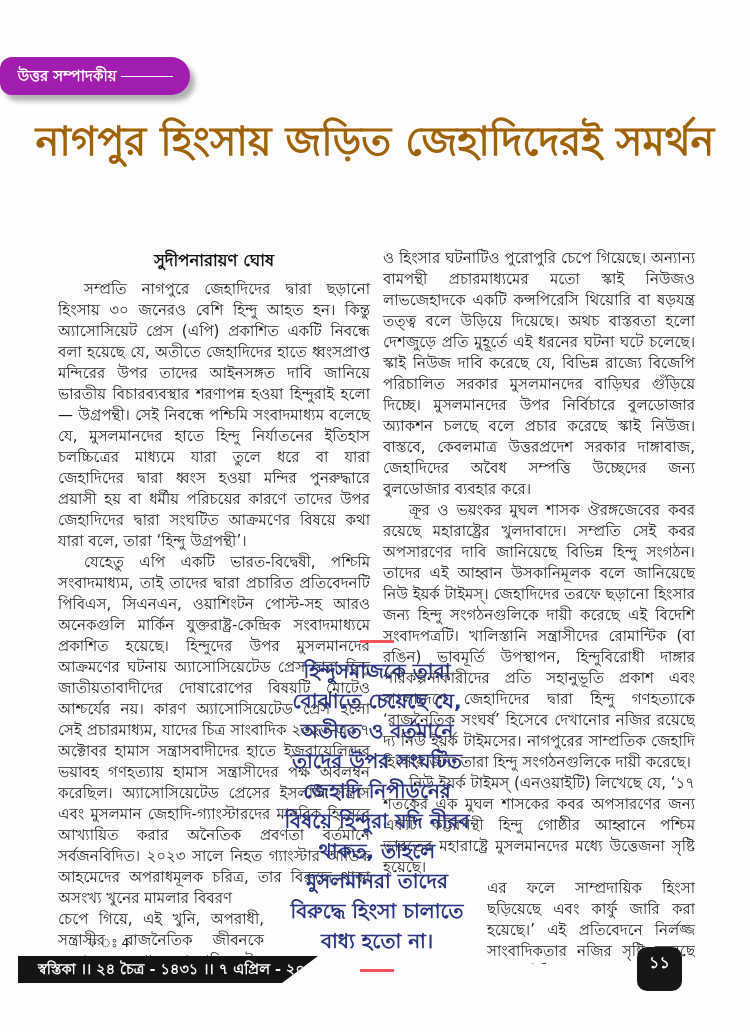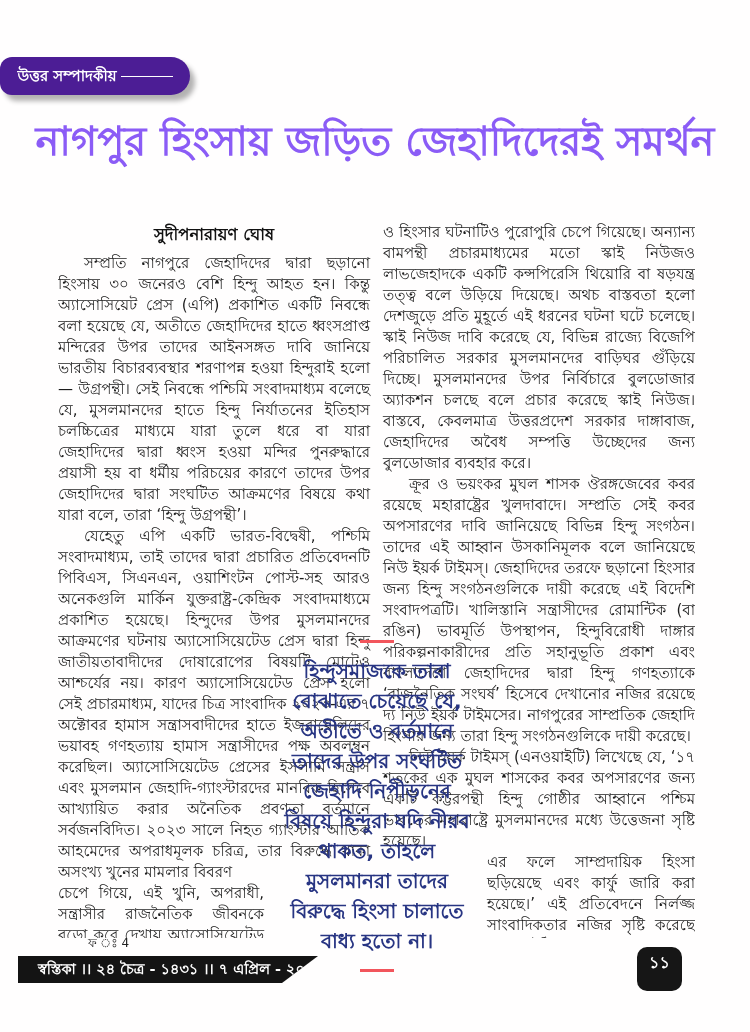--- a/index.html
+++ b/index.html
@@ -3,34 +3,34 @@
 <meta charset="utf-8">
 <style>
   html,body{margin:0;padding:0;background:#ffffff;}
   .page{
     position:relative;width:750px;height:1032px;background:#fffefe;overflow:hidden;
     font-family:"DejaVu Sans","Liberation Sans",sans-serif;color:#1c1c1c;
   }
   
   .kicker{
     position:absolute;left:0;top:57px;width:190px;height:38px;
-    background:#4c1d95;border-radius:12px 19px 19px 12px;
+    background:#a21caf;border-radius:12px 19px 19px 12px;
     box-shadow:5px 6px 5px rgba(0,0,0,0.30);
     display:flex;align-items:center;justify-content:center;gap:4px;
   }
   .kicker-text{color:#ffffff;font-size:15px;font-weight:bold;white-space:nowrap;}
   .kicker-rule{display:inline-block;width:52px;height:1px;background:#ffffff;}
   
   .headline{
     position:absolute;left:30px;right:30px;top:112px;text-align:center;
-    font-weight:bold;color:#8b5cf6;line-height:1.45;font-size:40px;margin:0;
+    font-weight:bold;color:#a16207;line-height:1.45;font-size:40px;margin:0;
   }
   
   .columns{
-    position:absolute;left:58px;top:222px;width:637px;height:716px;
+    position:absolute;left:58px;top:248px;width:637px;height:716px;
     display:flex;gap:13px;overflow:hidden;
   }
   .col{flex:1;min-width:0;}
   .byline{text-align:center;font-weight:bold;font-size:16.5px;margin:0 0 4px 0;color:#111;}
   .col p{margin:0;text-align:justify;font-size:15px;line-height:21px;}
   .col p.indent{text-indent:26px;}
   .spacer-r{float:right;width:96px;height:306px;margin-left:10px;}
   .spacer-l{float:left;width:94px;height:310px;margin-right:10px;}
   
   .pull-quote{position:absolute;left:280px;top:640px;width:194px;text-align:center;}

